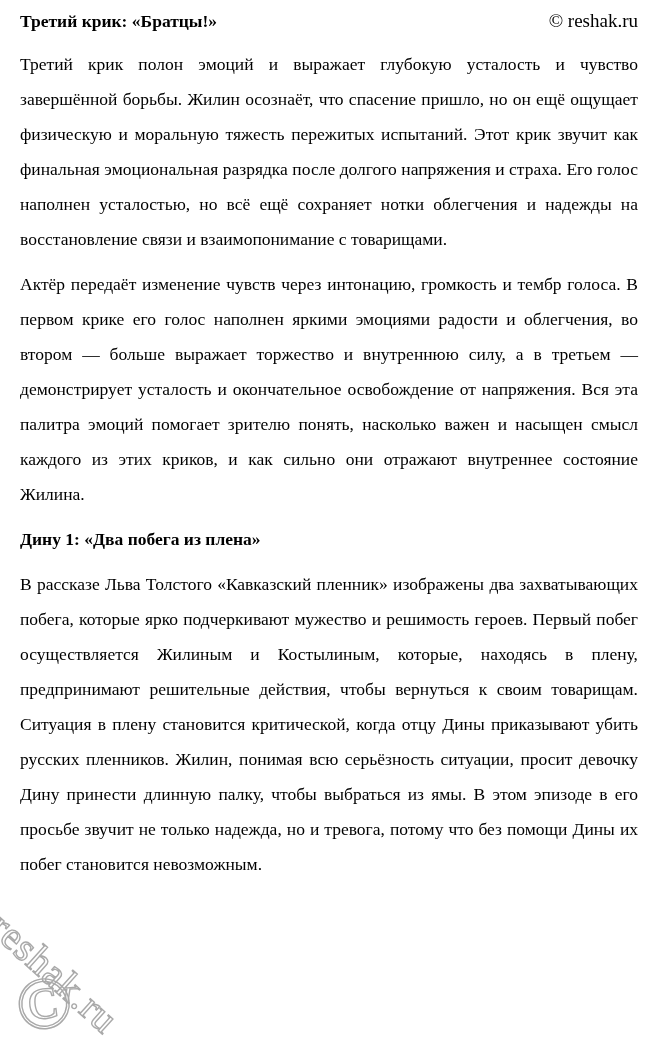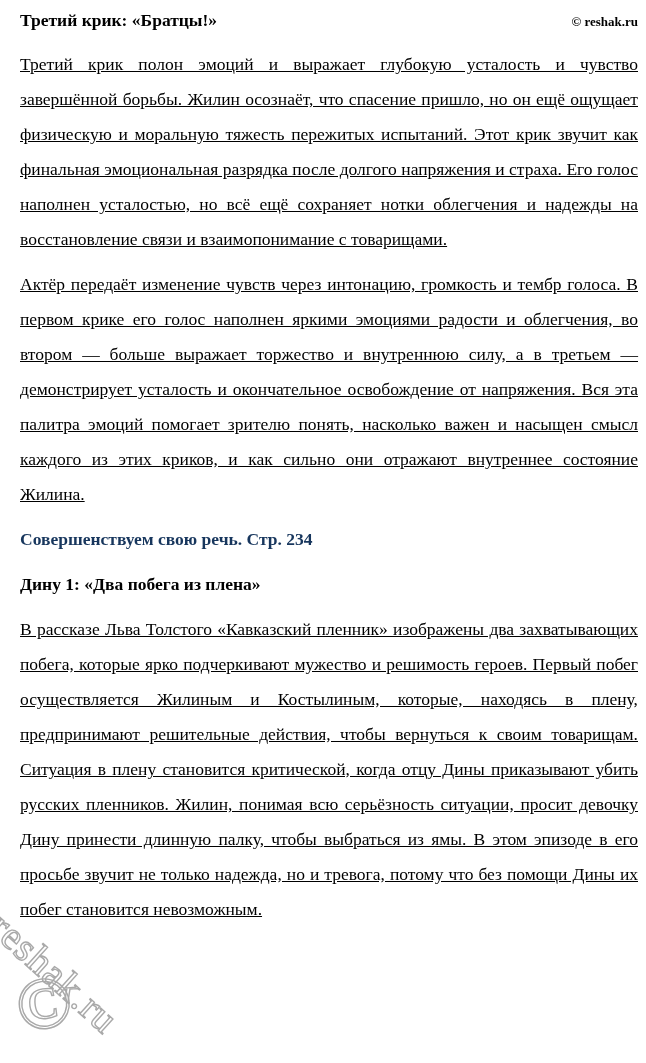--- a/index.html
+++ b/index.html
@@ -30,30 +30,29 @@
     font-size: 17.5px;
     line-height: 35px;
     margin-bottom: 8px;
   }
   .title {
     font-size: 17.5px;
     font-weight: bold;
     margin: 0;
   }
   .copyright {
-    font-size: 13px;
-    font-weight: bold;
+    font-size: 19px;
+    font-weight: normal;
     white-space: nowrap;
   }
   .para {
     font-size: 17.5px;
     line-height: 35px;
     text-align: justify;
     margin: 0 0 10px 0;
-    text-decoration: underline;
   }
   .subhead {
     font-size: 17.5px;
     line-height: 35px;
     font-weight: bold;
     margin: 0 0 10px 0;
   }
   
   .watermark {
     position: absolute;
@@ -102,19 +101,18 @@
   <header class="doc-header">
     <h1 class="title">Третий крик: «Братцы!»</h1>
     <span class="copyright">© reshak.ru</span>
   </header>
 
   <p class="para">Третий крик полон эмоций и выражает глубокую усталость и чувство завершённой борьбы. Жилин осознаёт, что спасение пришло, но он ещё ощущает физическую и моральную тяжесть пережитых испытаний. Этот крик звучит как финальная эмоциональная разрядка после долгого напряжения и страха. Его голос наполнен усталостью, но всё ещё сохраняет нотки облегчения и надежды на восстановление связи и взаимопонимание с товарищами.</p>
 
 
   <p class="para">Актёр передаёт изменение чувств через интонацию, громкость и тембр голоса. В первом крике его голос наполнен яркими эмоциями радости и облегчения, во втором — больше выражает торжество и внутреннюю силу, а в третьем — демонстрирует усталость и окончательное освобождение от напряжения. Вся эта палитра эмоций помогает зрителю понять, насколько важен и насыщен смысл каждого из этих криков, и как сильно они отражают внутреннее состояние Жилина.</p>
 
-  <h2 class="subhead" style="color: rgb(23, 54, 93);">Совершенствуем свою речь. Стр. 234</h2>
 
   <h2 class="subhead">Дину 1: «Два побега из плена»</h2>
 
   <p class="para">В рассказе Льва Толстого «Кавказский пленник» изображены два захватывающих побега, которые ярко подчеркивают мужество и решимость героев. Первый побег осуществляется Жилиным и Костылиным, которые, находясь в плену, предпринимают решительные действия, чтобы вернуться к своим товарищам. Ситуация в плену становится критической, когда отцу Дины приказывают убить русских пленников. Жилин, понимая всю серьёзность ситуации, просит девочку Дину принести длинную палку, чтобы выбраться из ямы. В этом эпизоде в его просьбе звучит не только надежда, но и тревога, потому что без помощи Дины их побег становится невозможным.</p>
 
 </div>
 
 </body></html>

